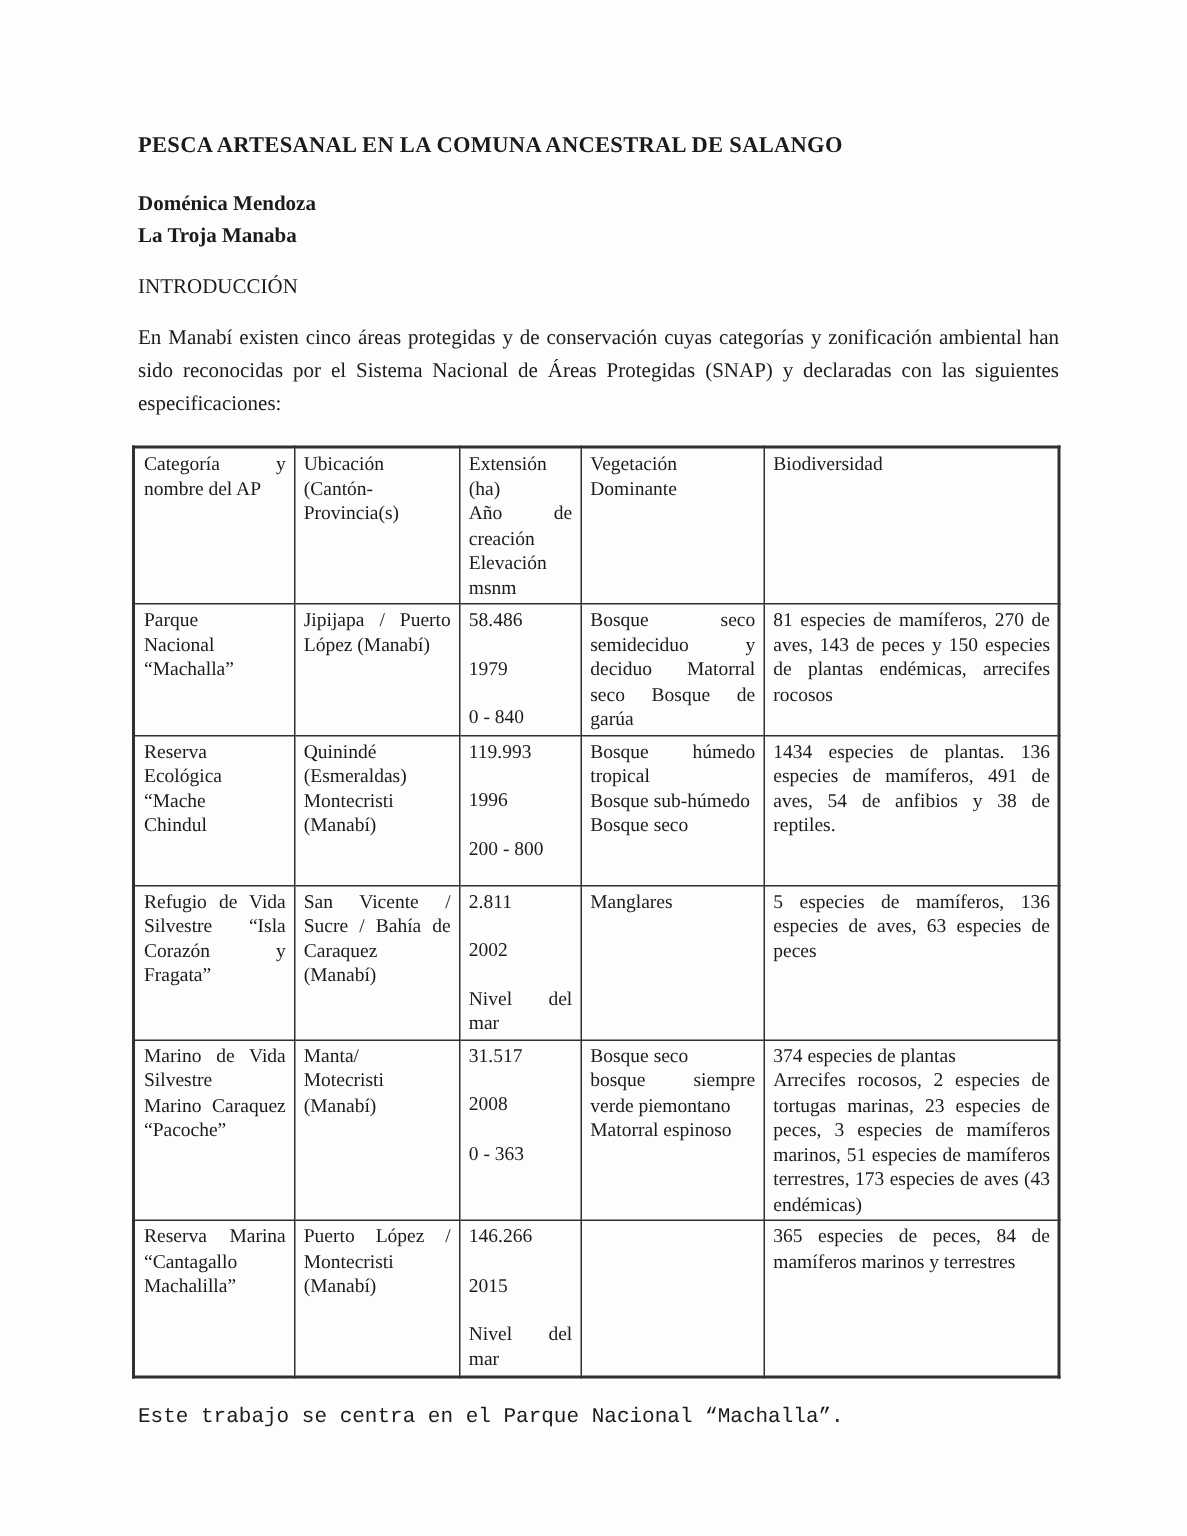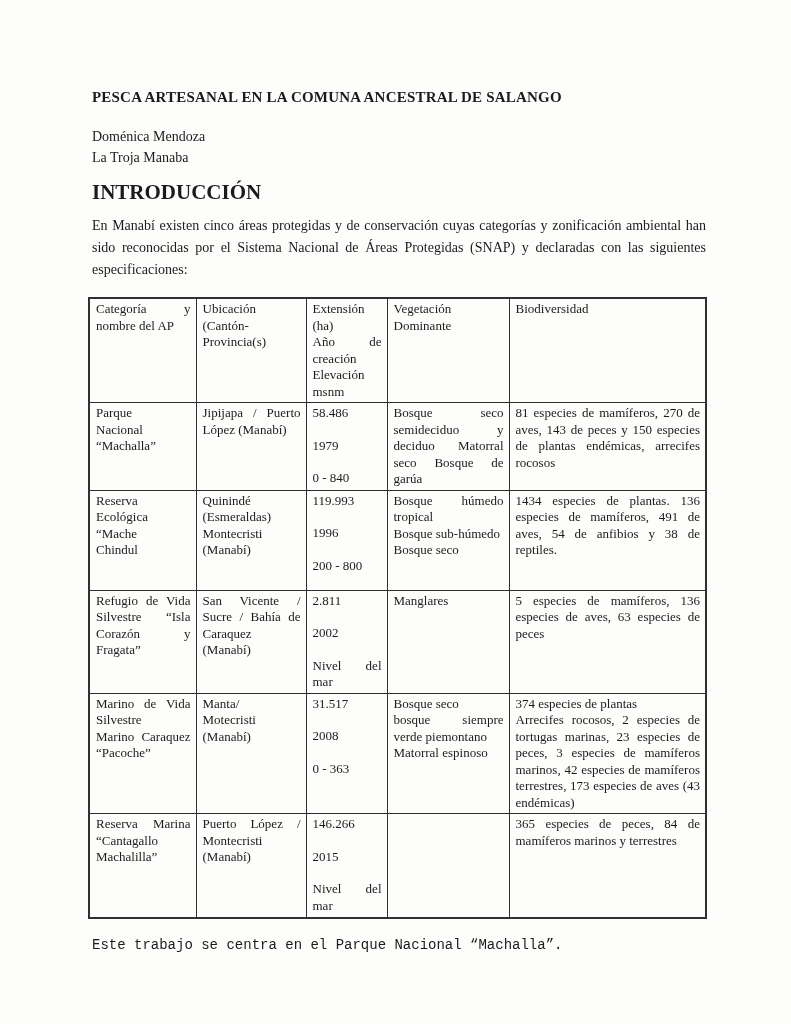--- a/index.html
+++ b/index.html
@@ -15,22 +15,22 @@
     font-family:"Liberation Serif","DejaVu Serif",serif;
     color:var(--ink);
     overflow:hidden;
     padding-left:36px;
   }
   .content{position:absolute;left:92px;top:88px;width:614px;}
   .doc-title{
     font-size:15px;line-height:18px;font-weight:bold;
     letter-spacing:0.2px;margin:0 0 20px 0;
   }
-  .author{font-size:14px;line-height:21px;margin:0;}
-  .section-heading{font-size:21px;line-height:18px;font-weight:bold;margin:15px 0 0 0;}
+  .author{font-size:14px;line-height:21px;margin:0;font-weight:bold;}
+  .section-heading{font-size:14px;line-height:18px;font-weight:normal;margin:15px 0 0 0;}
   .para{font-size:14px;line-height:22px;margin:14px 0 16px 0;text-align:justify;}
   .closing{font-size:14px;line-height:22px;margin:15px 0 0 0;font-family:Liberation Mono, monospace;}
 
   table.ap-table{
     border-collapse:collapse;table-layout:fixed;
     width:617px;margin:12px 0 0 -4px;
     border:2px solid var(--border);
   }
   .ap-table th,.ap-table td{
     border:1.5px solid var(--border);
@@ -181,21 +181,21 @@
             <p>2008</p>
             <p>0 - 363</p>
           </td>
           <td>
             <p>Bosque seco</p>
             <p>bosque siempre verde piemontano</p>
             <p>Matorral espinoso</p>
           </td>
           <td>
             <p>374 especies de plantas</p>
-            <p>Arrecifes rocosos, 2 especies de tortugas marinas, 23 especies de peces, 3 especies de mamíferos marinos, 42 especies de mamíferos terrestres, 173 especies de aves (43 endémicas)</p>
+            <p>Arrecifes rocosos, 2 especies de tortugas marinas, 23 especies de peces, 3 especies de mamíferos marinos, 51 especies de mamíferos terrestres, 173 especies de aves (43 endémicas)</p>
           </td>
         </tr>
 
         <tr style="height:104px">
           <td>
             <p>Reserva Marina “Cantagallo Machalilla”</p>
           </td>
           <td>
             <p>Puerto López / Montecristi (Manabí)</p>
           </td>

